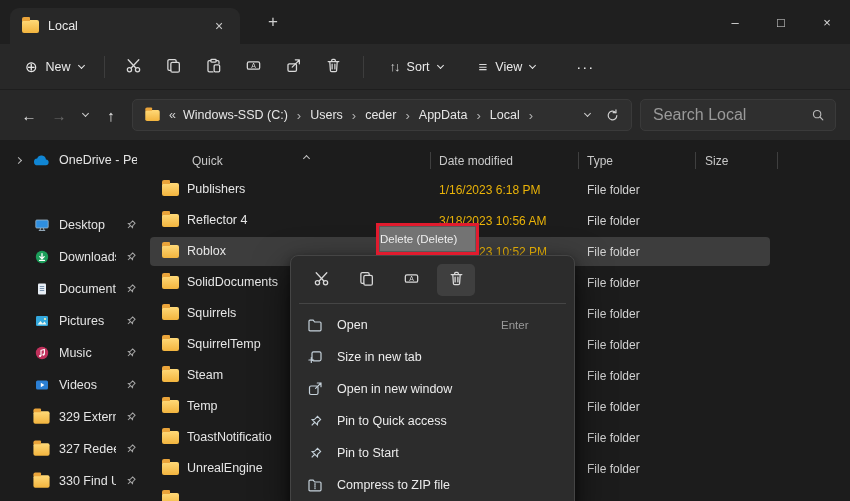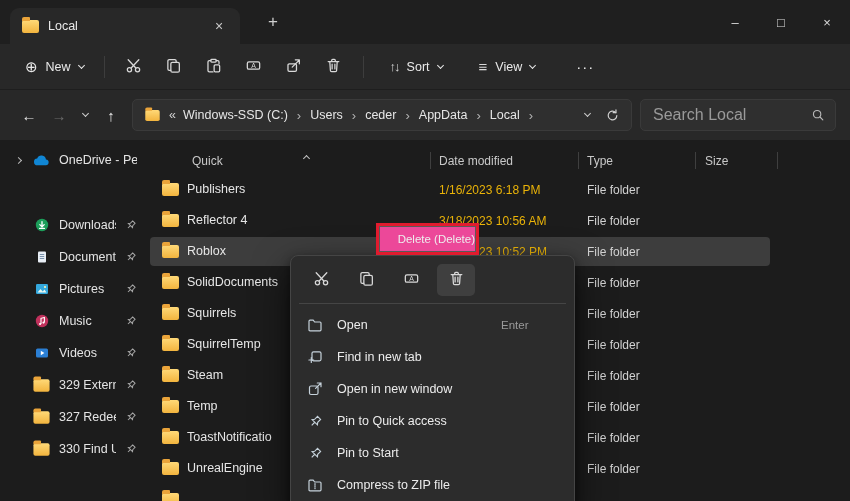--- a/index.html
+++ b/index.html
@@ -99,22 +99,22 @@
              border-radius:5px; background:none; border:none; padding:0; }
   .ctx-act.hovered { background:#3f3f3f; }
   .ctx-sep { height:1px; background:#454545; margin:0 3px 5px; }
   .ctx-item { height:32px; display:flex; align-items:center; gap:13px; padding:0 10px;
               border-radius:5px; color:#ececec; position:relative; }
   .ctx-item .mi { width:18px; display:flex; justify-content:center; flex:none; }
   .ctx-shortcut { position:absolute; left:205px; color:#9a9a9a; font-size:11.5px; }
   
   .annot { position:absolute; left:376px; top:223px; width:103px; height:32px;
            border:3px solid #e11b2e; z-index:60; }
-  .tooltip { width:100%; height:100%; background:#ec4899; border:1px solid #5a5a5a;
-             display:flex; align-items:center; justify-content:flex-end;
+  .tooltip { width:100%; height:100%; background:#737373; border:1px solid #5a5a5a;
+             display:flex; align-items:center; justify-content:flex-start;
              font-size:11.5px; color:#eee; white-space:nowrap; }
 </style>
 </head>
 <body>
 
 <div class="titlebar">
   <div class="tab">
     <span class="fico"></span>
     <span class="tab-label">Local</span>
     <span class="tab-close">×</span>
@@ -267,20 +267,38 @@
           <span class="chv right sm"></span>
         </span>
       <span class="sb-ico">
         <svg width="17" height="17" viewBox="0 0 16 16">
             <path d="M4.5 12.5h7.3a2.7 2.7 0 0 0 .4-5.4 4.3 4.3 0 0 0-8.3-1.1A3.1 3.1 0 0 0 4.5 12.5z" fill="#1086d4"></path>
           </svg>
       </span>
       <span class="sb-label">OneDrive - Pers</span>
     </div>
 
+    <div class="sb-item">
+      <span class="sb-slot"></span>
+      <span class="sb-ico">
+        <svg width="16" height="16" viewBox="0 0 16 16">
+            <rect x="1.8" y="3" width="12.4" height="8" rx="1" fill="#2f8fe0" stroke="#9fb6c6" stroke-width="0.8"></rect>
+            <path d="M6.5 11.2 6 13.3M9.5 11.2l.5 2.1M4.8 13.4h6.4" stroke="#9fb6c6" stroke-width="1" fill="none"></path>
+          </svg>
+      </span>
+      <span class="sb-label">Desktop</span>
+      <span class="pin">
+          <svg width="12" height="12" viewBox="0 0 16 16">
+            <g transform="rotate(45 8 8)" fill="none" stroke="#a7a7a7" stroke-width="1.3">
+              <path d="M5.7 2.6h4.6v4.4l1.7 2.1H4l1.7-2.1z"></path>
+              <path d="M8 9.1v4.6"></path>
+            </g>
+          </svg>
+        </span>
+    </div>
 
     <div class="sb-item">
       <span class="sb-slot"></span>
       <span class="sb-ico">
         <svg width="16" height="16" viewBox="0 0 16 16">
             <circle cx="8" cy="8" r="6.2" fill="#1c9e5a"></circle>
             <g stroke="#fff" stroke-width="1.3" fill="none" stroke-linecap="round">
               <path d="M8 4.6v4.8M5.8 7.6 8 9.9l2.2-2.3M5.6 11.4h4.8"></path>
             </g>
           </svg>
@@ -562,21 +580,21 @@
   </div>
   <div class="ctx-item">
     <span class="mi">
       <svg width="16" height="16" viewBox="0 0 16 16">
           <g stroke="#c6d2db" stroke-width="1.2" fill="none" stroke-linecap="round">
             <rect x="5" y="2.8" width="9" height="9" rx="1.5"></rect>
             <path d="M4.3 8.6v4.8M1.9 11h4.8"></path>
           </g>
         </svg>
     </span>
-    <span>Find in new tab</span>
+    <span>Size in new tab</span>
   </div>
   <div class="ctx-item">
     <span class="mi">
       <svg width="16" height="16" viewBox="0 0 16 16">
           <g stroke="#c6d2db" stroke-width="1.2" fill="none" stroke-linecap="round" stroke-linejoin="round">
             <rect x="2.5" y="5" width="8.5" height="8.5" rx="1.5"></rect>
             <path d="M8.6 7.4 14 2M10.3 2H14v3.7"></path>
           </g>
         </svg>
     </span>

